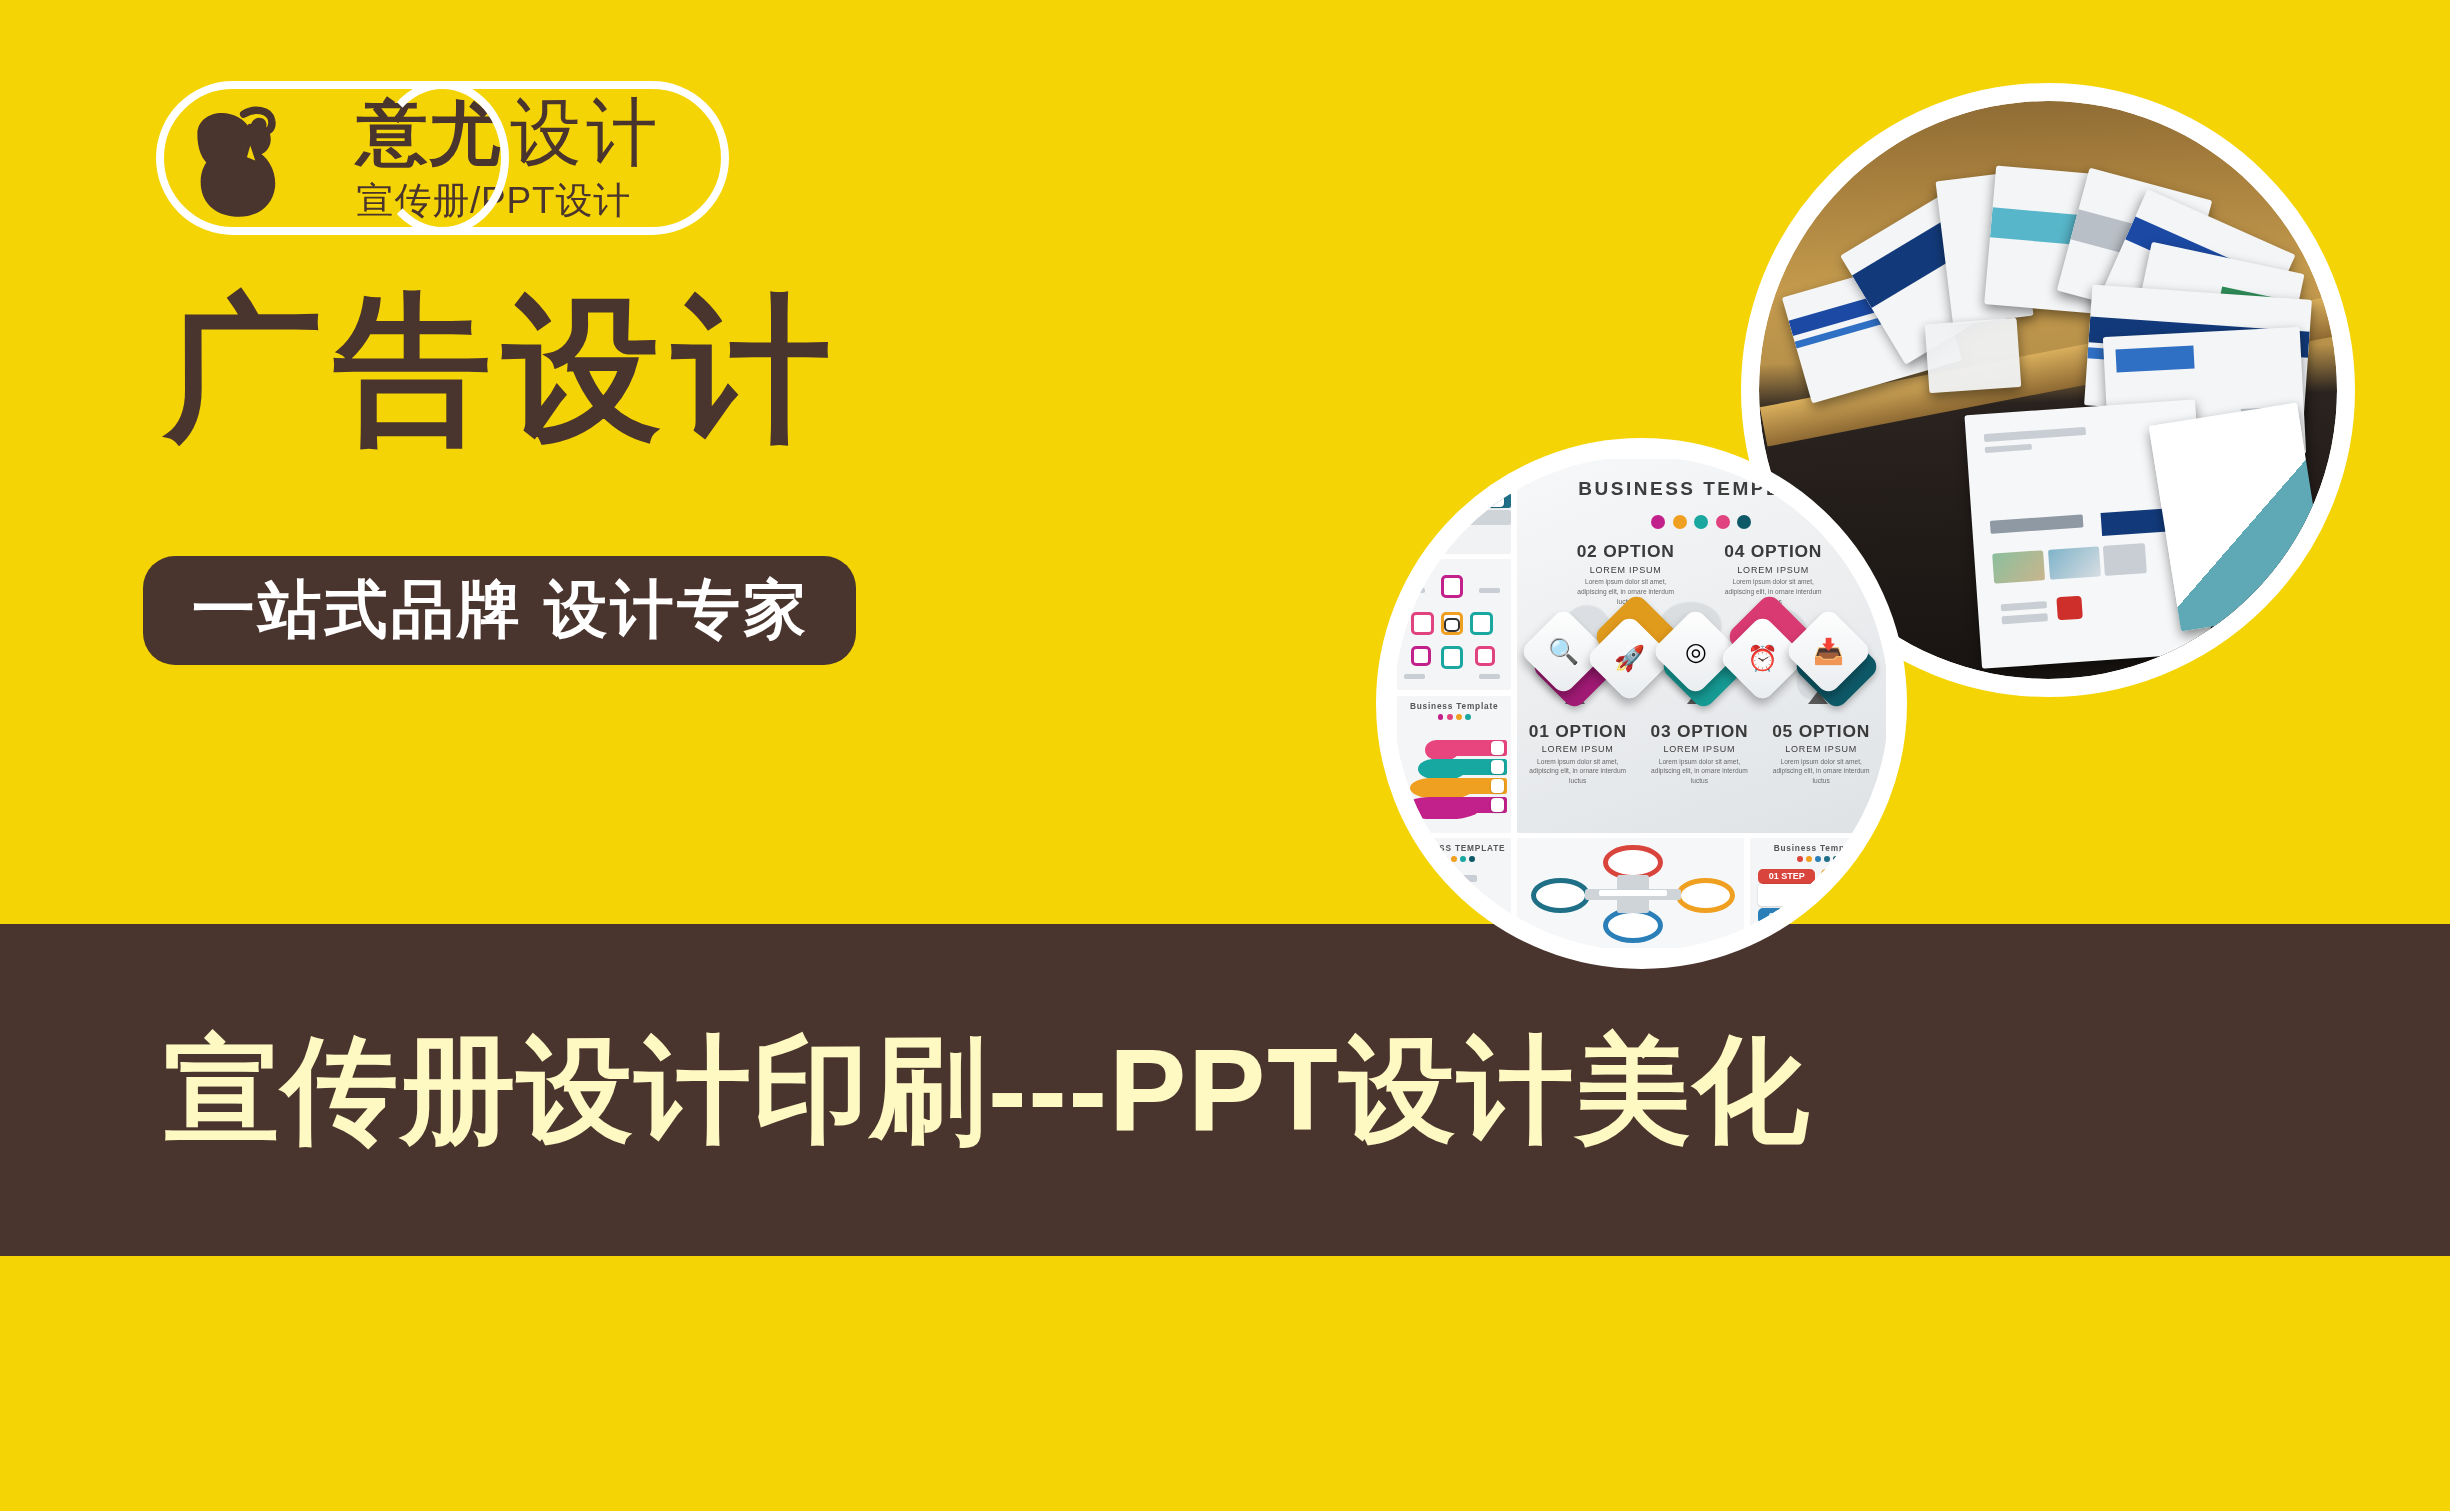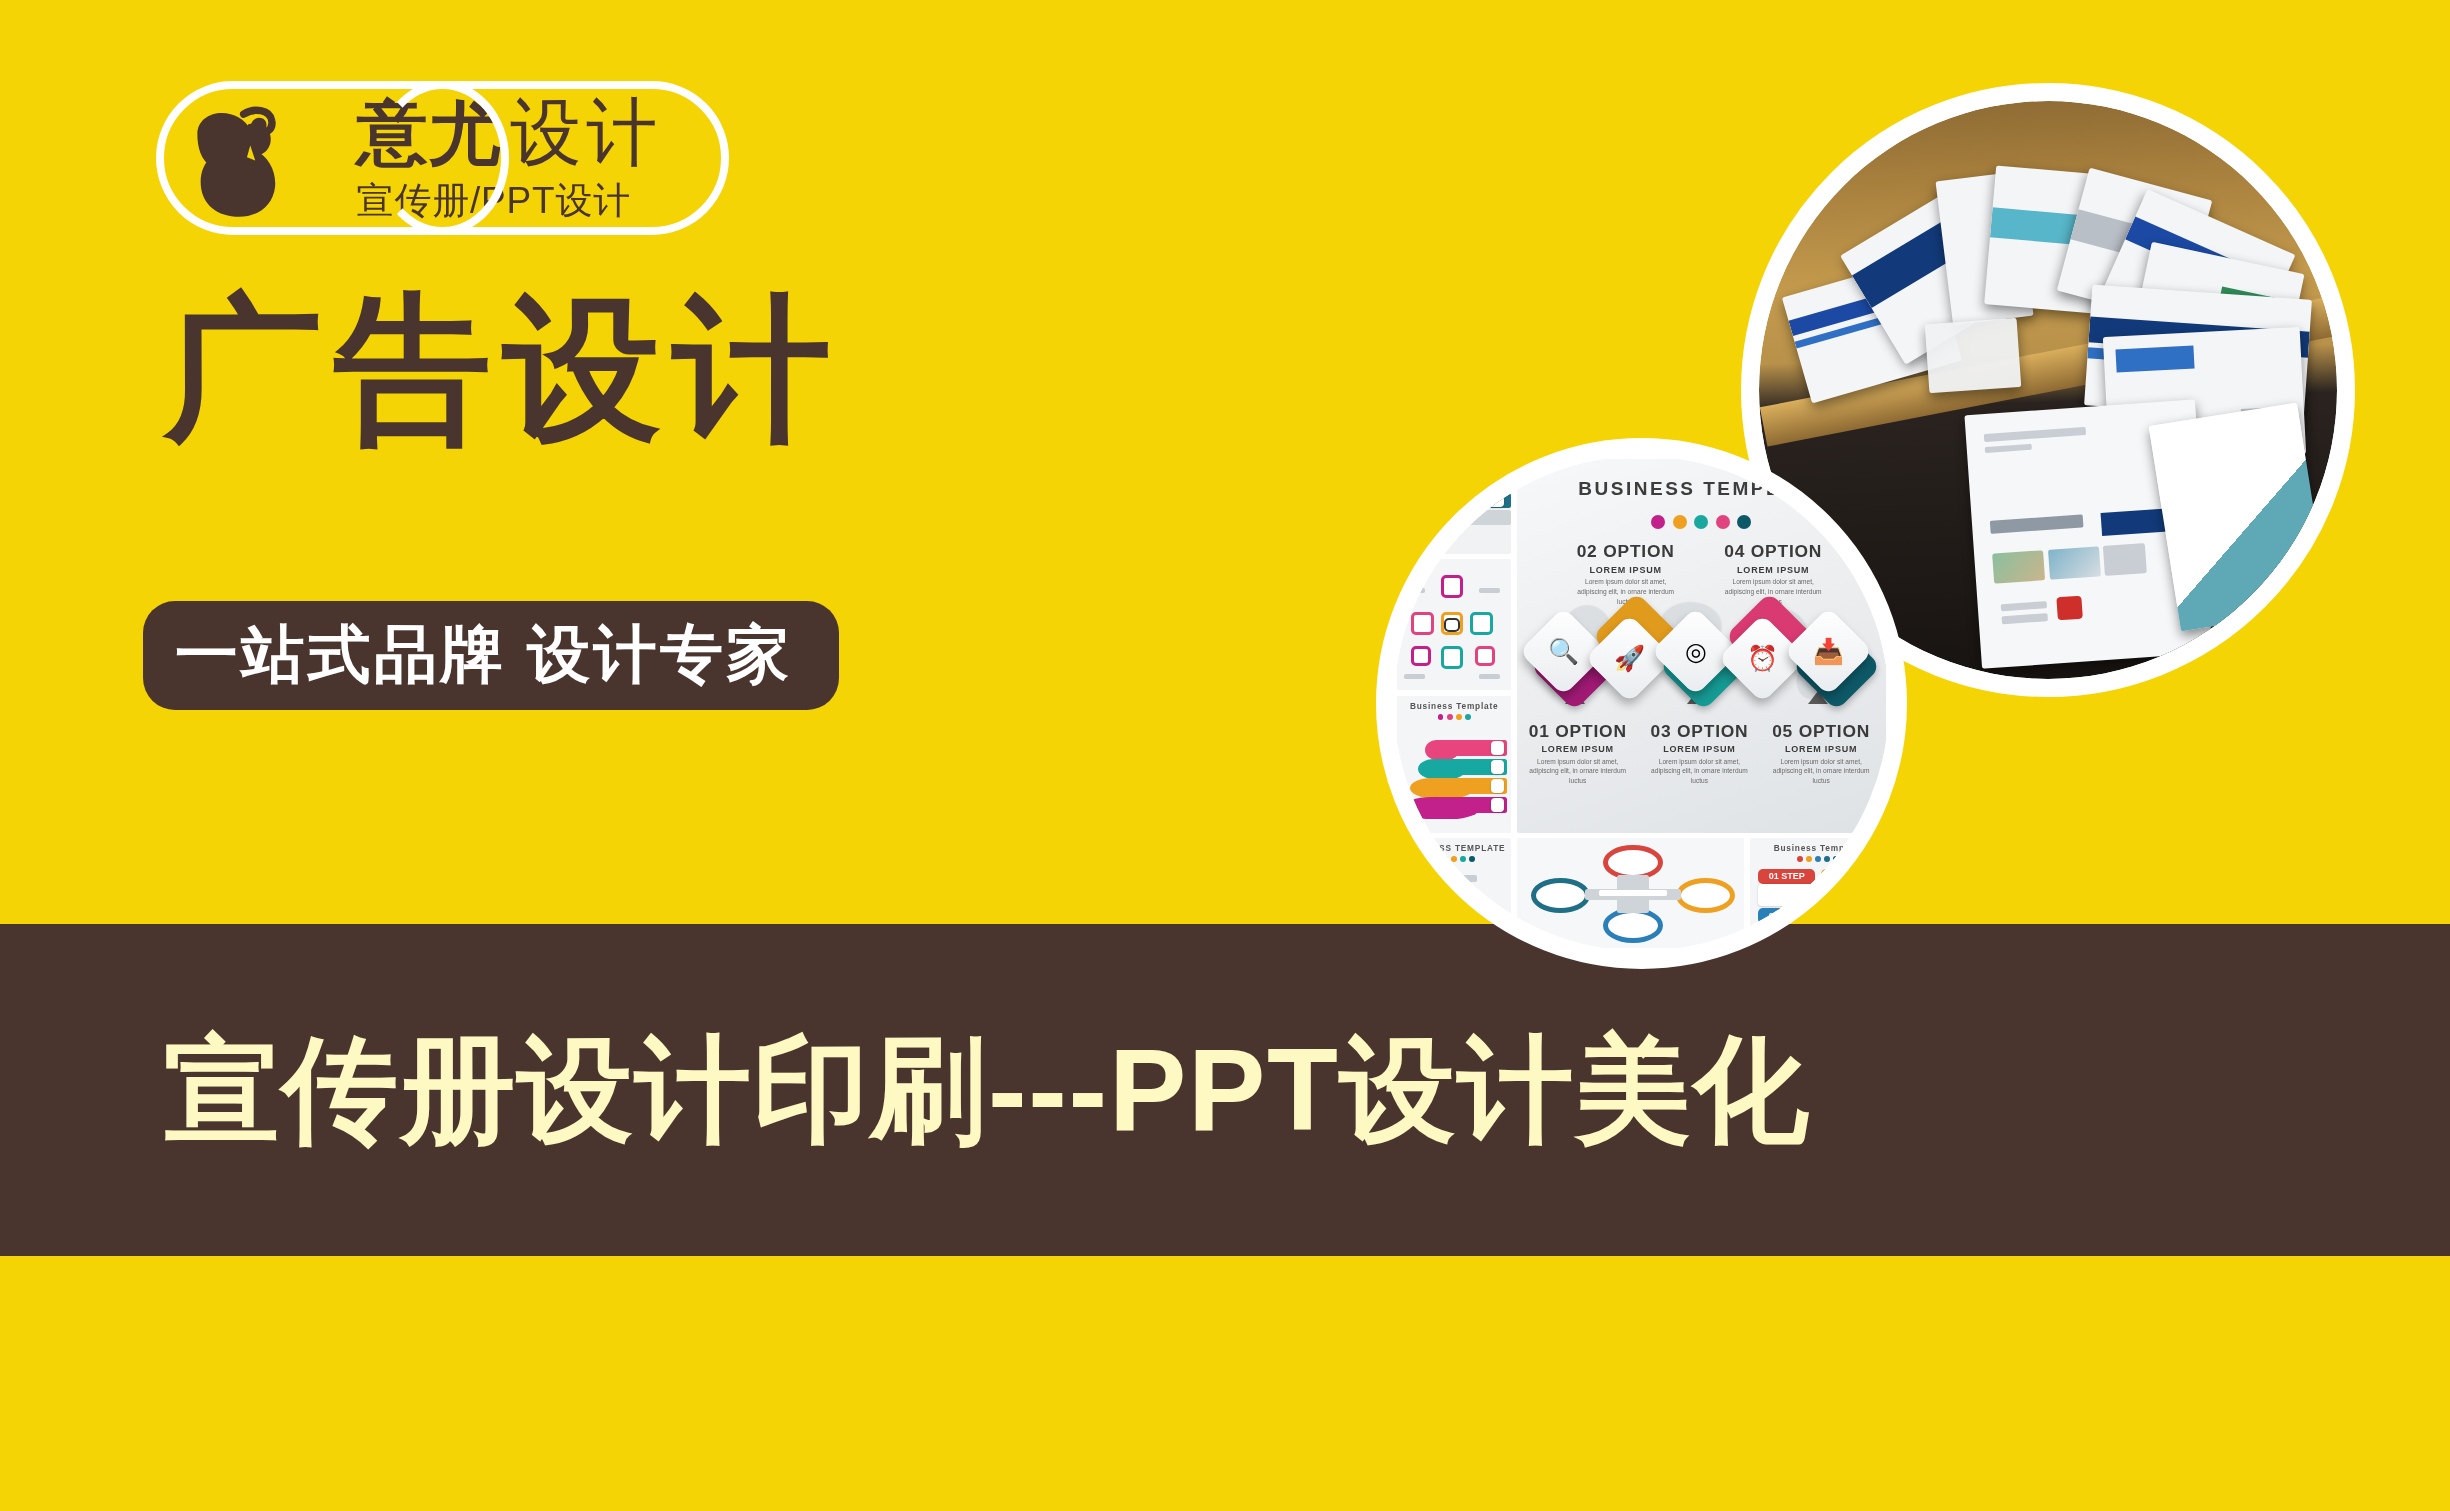--- a/index.html
+++ b/index.html
@@ -70,24 +70,24 @@
     color:#4a342e;
     font-size:158px;
     font-weight:bold;
     letter-spacing:11.6px;
     line-height:1;
     white-space:nowrap;
   }
 
   
   .sub-badge{
-    position:absolute;left:143px;top:601px;
+    position:absolute;left:143px;top:556px;
     background:#4a342e;
     border-radius:32px;
-    padding:20px 46px 23px 32px;
+    padding:20px 46px 23px 49px;
     display:inline-block;
   }
   .sub-badge-text{
     color:#ffffff;
     font-size:63px;font-weight:bold;
     letter-spacing:3.3px;
     line-height:1.05;
     white-space:nowrap;
   }
 
@@ -223,21 +223,21 @@
       radial-gradient(closest-side,#9aa3ab 92%,transparent) 46% 26%/20% 30% no-repeat,
       radial-gradient(closest-side,#9aa3ab 92%,transparent) 62% 55%/13% 26% no-repeat,
       radial-gradient(closest-side,#9aa3ab 92%,transparent) 80% 34%/17% 34% no-repeat,
       radial-gradient(closest-side,#9aa3ab 92%,transparent) 88% 72%/10% 22% no-repeat;
   }
   .opt-label{
     position:absolute;text-align:center;width:27%;
     color:#3a3a3a;
   }
   .opt-label .t{font-size:17.4px;font-weight:bold;letter-spacing:0.8px;}
-  .opt-label .s{font-size:9px;font-weight:bold;letter-spacing:0.8px;margin-top:2.5px;}
+  .opt-label .s{font-size:9px;font-weight:normal;letter-spacing:0.8px;margin-top:2.5px;}
   .opt-label .b{font-size:6.6px;line-height:1.5;margin-top:2.5px;color:#6a6a6a;}
   .tri{
     position:absolute;width:0;height:0;
     border-left:10.8px solid transparent;
     border-right:10.8px solid transparent;
   }
   .tri-down{border-top:13.3px solid #5a5a5a;}
   .tri-up{border-bottom:13.3px solid #5a5a5a;}
   .dia{
     position:absolute;width:63px;height:63px;

